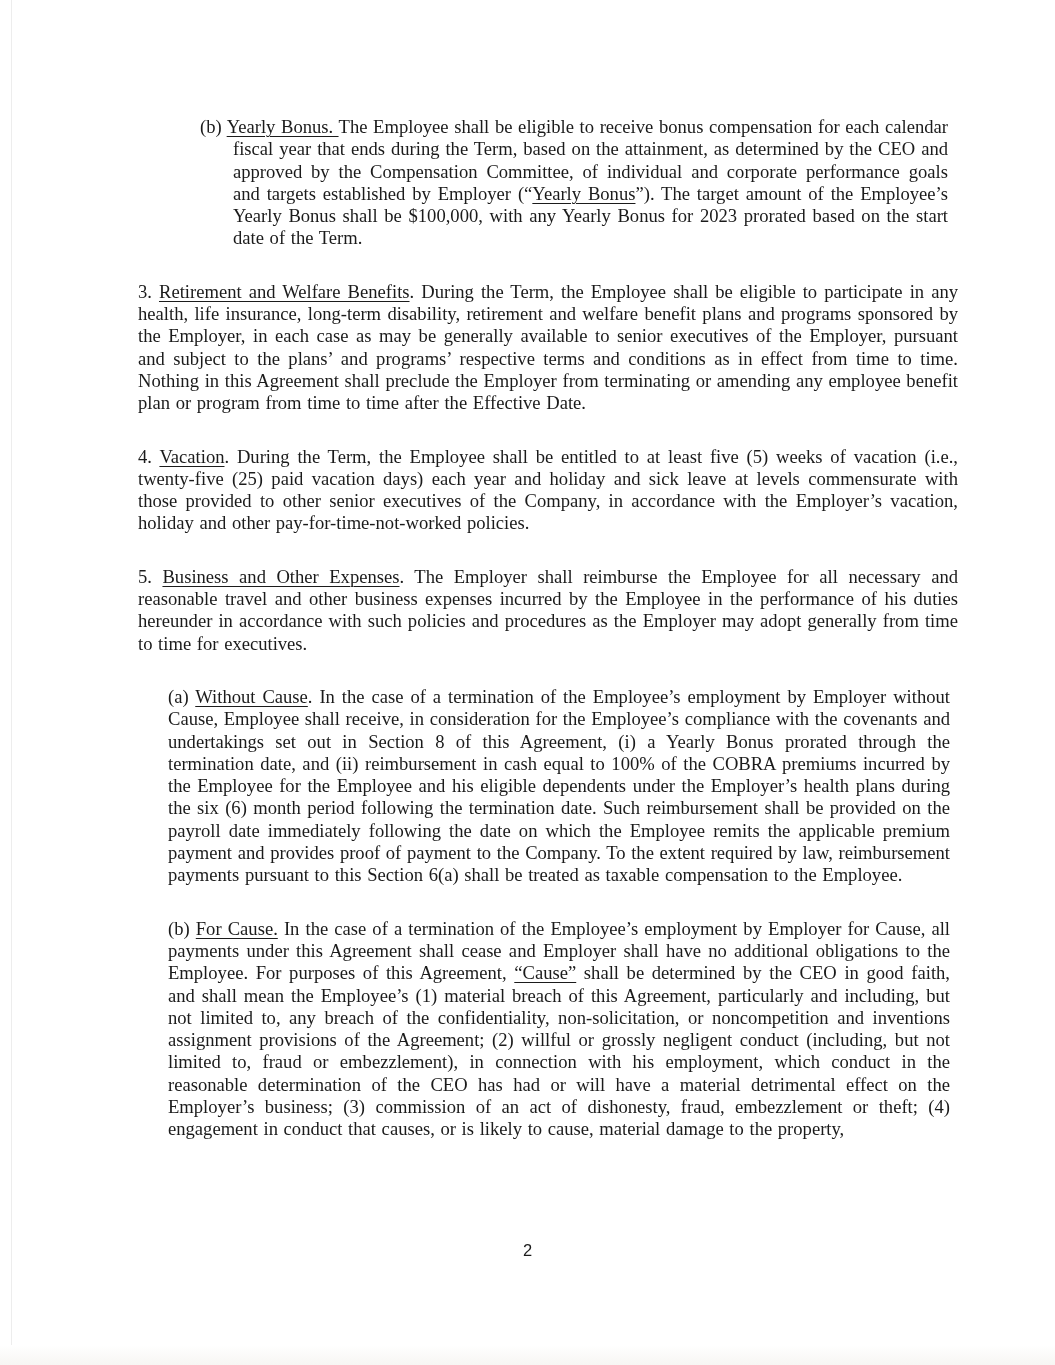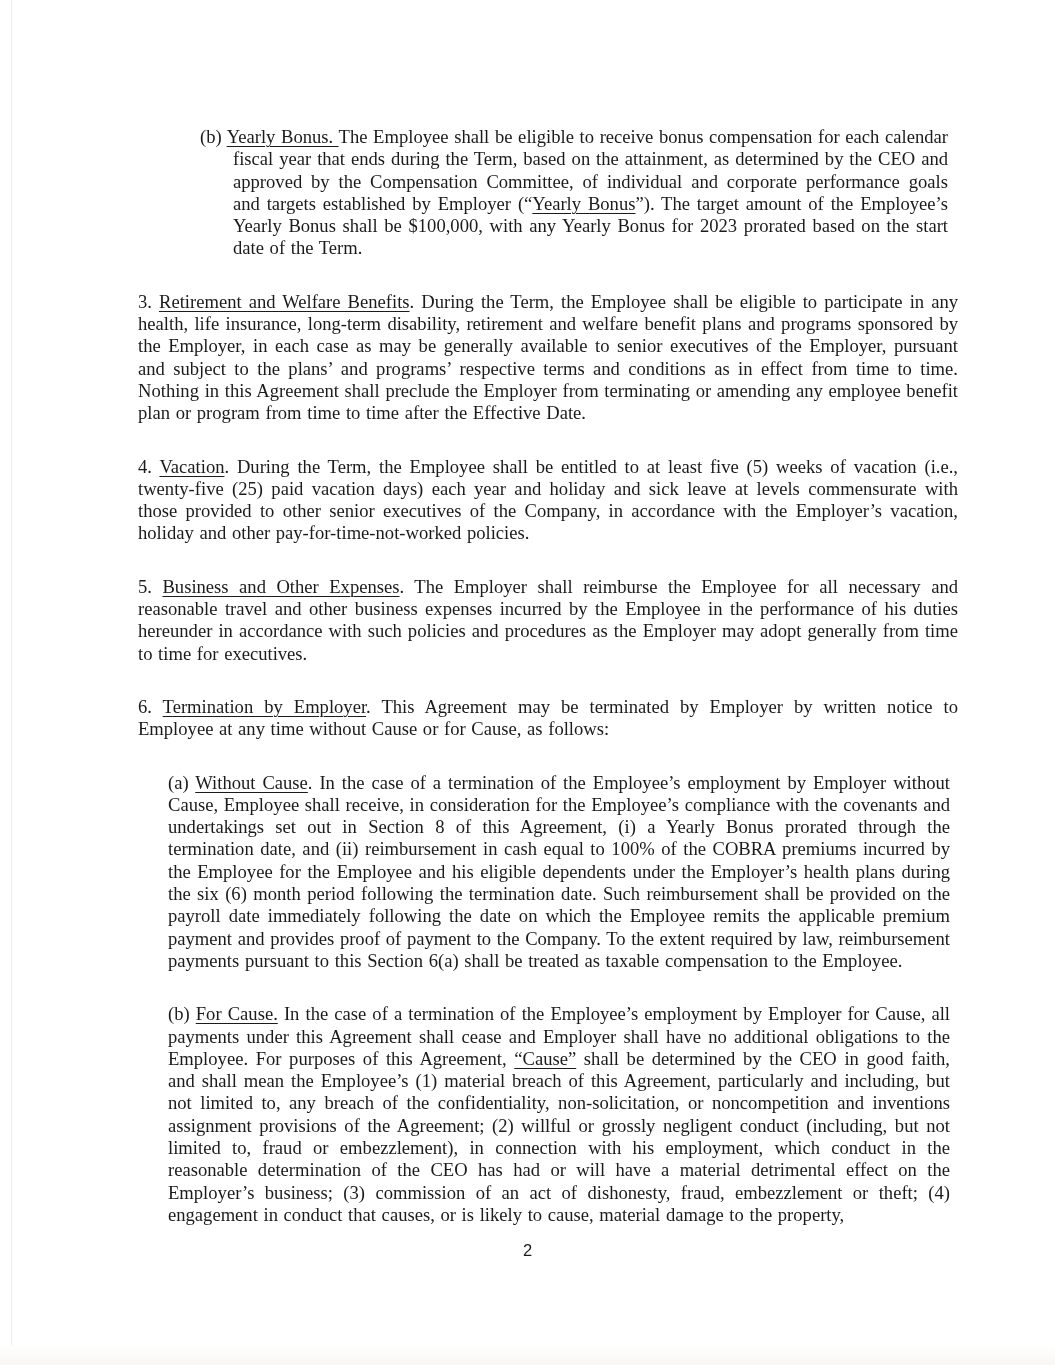--- a/index.html
+++ b/index.html
@@ -31,21 +31,21 @@
     position: absolute;
     left: 0;
     right: 0;
     bottom: 0;
     height: 20px;
     background: linear-gradient(to bottom, #ffffff, #f7f6f3);
   }
 
   .content {
     position: absolute;
-    top: 126px;
+    top: 116px;
     left: 138px;
     right: 97px;
   }
 
   .para {
     font-size: 18.6px;
     line-height: 22.3px;
     text-align: justify;
     text-align-last: left;
     margin-bottom: 31px;
@@ -86,19 +86,18 @@
 </head>
 <body>
 
 <div class="page">
   <div class="edge-line"></div>
   <div class="content">
       <p class="para sub-hang"><span>(b) </span><u>Yearly Bonus. </u><span>The Employee shall be eligible to receive bonus compensation for each calendar fiscal year that ends during the Term, based on the attainment, as determined by the CEO and approved by the Compensation Committee, of individual and corporate performance goals and targets established by Employer (“</span><u>Yearly Bonus</u><span>”). The target amount of the Employee’s Yearly Bonus shall be $100,000, with any Yearly Bonus for 2023 prorated based on the start date of the Term.</span></p>
       <p class="para body"><span>3. </span><u>Retirement and Welfare Benefits</u><span>. During the Term, the Employee shall be eligible to participate in any health, life insurance, long-term disability, retirement and welfare benefit plans and programs sponsored by the Employer, in each case as may be generally available to senior executives of the Employer, pursuant and subject to the plans’ and programs’ respective terms and conditions as in effect from time to time. Nothing in this Agreement shall preclude the Employer from terminating or amending any employee benefit plan or program from time to time after the Effective Date.</span></p>
       <p class="para body"><span>4. </span><u>Vacation</u><span>. During the Term, the Employee shall be entitled to at least five (5) weeks of vacation (i.e., twenty-five (25) paid vacation days) each year and holiday and sick leave at levels commensurate with those provided to other senior executives of the Company, in accordance with the Employer’s vacation, holiday and other pay-for-time-not-worked policies.</span></p>
       <p class="para body"><span>5. </span><u>Business and Other Expenses</u><span>. The Employer shall reimburse the Employee for all necessary and reasonable travel and other business expenses incurred by the Employee in the performance of his duties hereunder in accordance with such policies and procedures as the Employer may adopt generally from time to time for executives.</span></p>
-      <p class="para body"><span>6. </span><u>Termination by Employer</u><span>. This Agreement may be terminated by Employer by written notice to Employee at any time without Cause or for Cause, as follows:</span></p>
       <p class="para sub"><span>(a) </span><u>Without Cause</u><span>. In the case of a termination of the Employee’s employment by Employer without Cause, Employee shall receive, in consideration for the Employee’s compliance with the covenants and undertakings set out in Section 8 of this Agreement, (i) a Yearly Bonus prorated through the termination date, and (ii) reimbursement in cash equal to 100% of the COBRA premiums incurred by the Employee for the Employee and his eligible dependents under the Employer’s health plans during the six (6) month period following the termination date. Such reimbursement shall be provided on the payroll date immediately following the date on which the Employee remits the applicable premium payment and provides proof of payment to the Company. To the extent required by law, reimbursement payments pursuant to this Section 6(a) shall be treated as taxable compensation to the Employee.</span></p>
       <p class="para sub"><span>(b) </span><u>For Cause.</u><span> In the case of a termination of the Employee’s employment by Employer for Cause, all payments under this Agreement shall cease and Employer shall have no additional obligations to the Employee. For purposes of this Agreement, </span><u>“Cause”</u><span> shall be determined by the CEO in good faith, and shall mean the Employee’s (1) material breach of this Agreement, particularly and including, but not limited to, any breach of the confidentiality, non-solicitation, or noncompetition and inventions assignment provisions of the Agreement; (2) willful or grossly negligent conduct (including, but not limited to, fraud or embezzlement), in connection with his employment, which conduct in the reasonable determination of the CEO has had or will have a material detrimental effect on the Employer’s business; (3) commission of an act of dishonesty, fraud, embezzlement or theft; (4) engagement in conduct that causes, or is likely to cause, material damage to the property,</span></p>
     </div>
   <div class="footer-page-number">2</div>
   <div class="bottom-band"></div>
 </div>
 
 </body></html>

